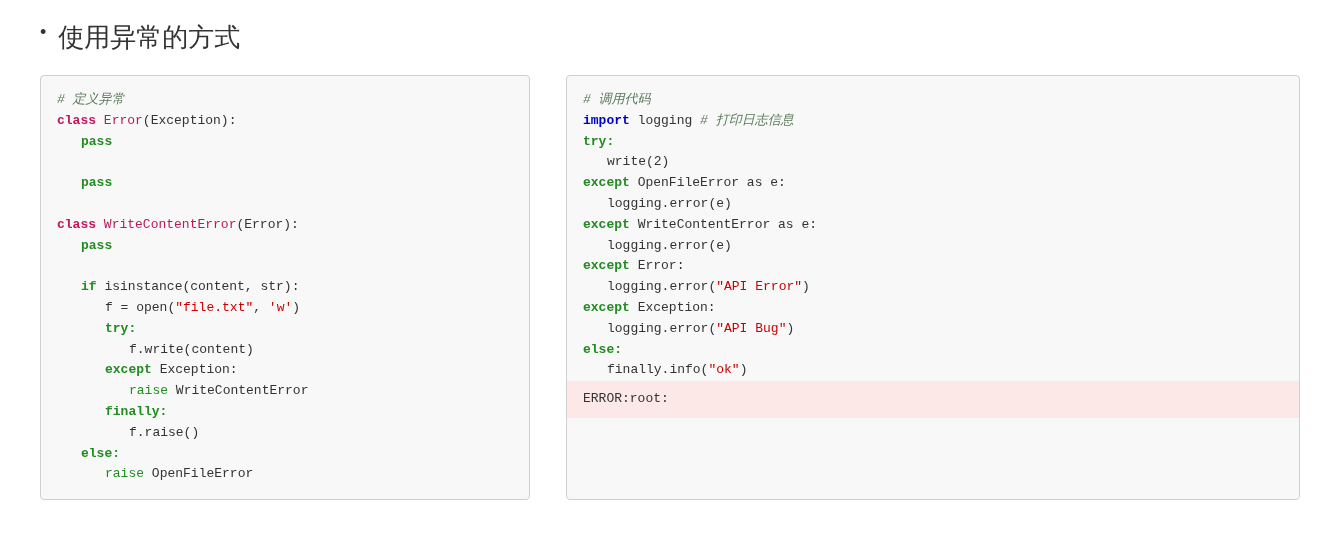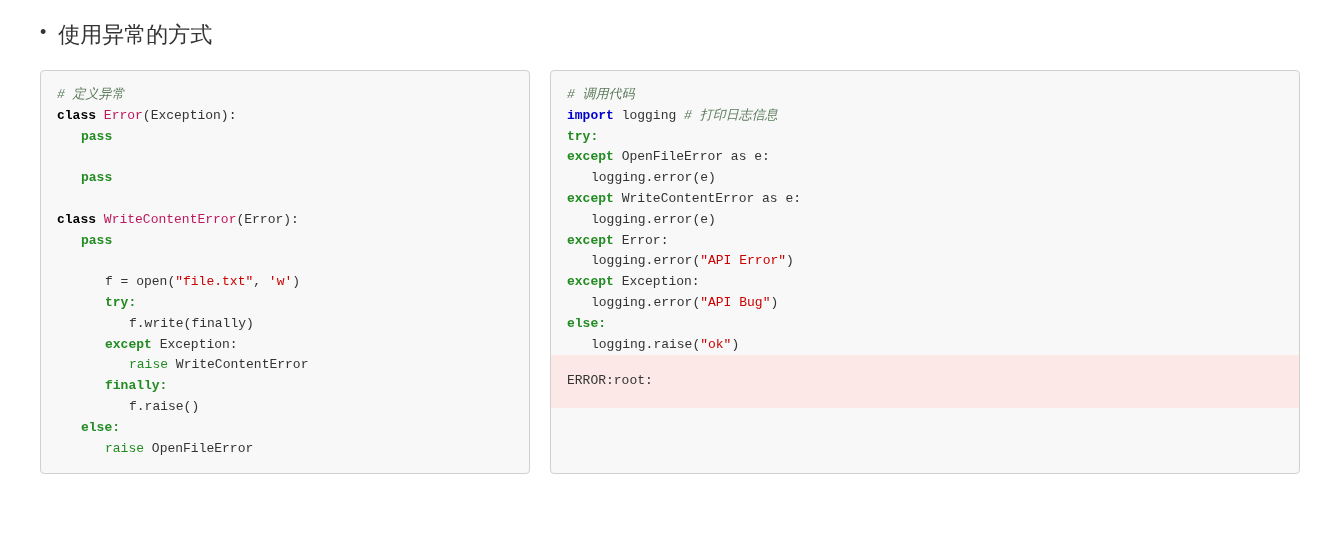--- a/index.html
+++ b/index.html
@@ -23,28 +23,28 @@
     }
 
     .bullet-dot {
       font-size: 18px;
       margin-right: 12px;
       margin-top: 2px;
       color: #333;
     }
 
     .bullet-text {
-      font-size: 22px;
+      font-size: 26px;
       color: #333;
       font-weight: 400;
     }
 
     .code-panels {
       display: flex;
-      gap: 20px;
+      gap: 36px;
       margin-top: 10px;
     }
 
     .code-panel {
       background: #f8f8f8;
       border: 1px solid #d0d0d0;
       border-radius: 4px;
       padding: 14px 16px;
       flex: 1;
       font-family: "Courier New", Courier, monospace;
@@ -59,21 +59,21 @@
     .code-panel.right {
       flex: 1;
     }
 
     .code-comment {
       color: #5a7a5a;
       font-style: italic;
     }
 
     .kw-class {
-      color: #000000;
+      color: #be185d;
       font-weight: bold;
     }
 
     .kw-def {
       color: #0000cc;
       font-weight: bold;
     }
 
     .kw-if {
       color: #228b22;
@@ -141,21 +141,21 @@
       padding-left: 48px;
     }
 
     .indent3 {
       padding-left: 72px;
     }
 
     .error-line {
       background: #fde8e8;
       margin: 0 -16px;
-      padding: 16px 16px;
+      padding: 8px 16px;
       color: #333;
     }
   </style>
 </head>
 <body>
 
 <div class="bullet-item">
   <span class="bullet-dot">•</span>
   <span class="bullet-text">使用异常的方式</span>
 </div>
@@ -165,41 +165,43 @@
   <div class="code-panel left">
     <div class="code-comment"># 定义异常</div>
     <div><span class="kw-class">class</span> <span class="fn-name">Error</span><span class="normal">(Exception):</span></div>
     <div class="indent1"><span class="kw-pass">pass</span></div>
     <div>&nbsp;</div>
     <div class="indent1"><span class="kw-pass">pass</span></div>
     <div>&nbsp;</div>
     <div><span class="kw-class">class</span> <span class="fn-name">WriteContentError</span><span class="normal">(Error):</span></div>
     <div class="indent1"><span class="kw-pass">pass</span></div>
     <div>&nbsp;</div>
+    <div class="indent1"><span class="kw-if">if</span> <span class="normal">isinstance(content, str):</span></div>
     <div class="indent2"><span class="normal">f = open(</span><span class="string-val">"file.txt"</span><span class="normal">, </span><span class="string-val">'w'</span><span class="normal">)</span></div>
     <div class="indent2"><span class="kw-try">try:</span></div>
-    <div class="indent3"><span class="normal">f.write(finally)</span></div>
+    <div class="indent3"><span class="normal">f.write(content)</span></div>
     <div class="indent2"><span class="kw-except">except</span> <span class="normal">Exception:</span></div>
     <div class="indent3"><span class="kw-raise">raise</span> <span class="normal">WriteContentError</span></div>
     <div class="indent2"><span class="kw-finally">finally:</span></div>
     <div class="indent3"><span class="normal">f.raise()</span></div>
     <div class="indent1"><span class="kw-else">else:</span></div>
     <div class="indent2"><span class="kw-raise">raise</span> <span class="normal">OpenFileError</span></div>
   </div>
 
   <div class="code-panel right">
     <div class="code-comment"># 调用代码</div>
     <div><span class="kw-import">import</span> <span class="normal">logging </span><span class="code-comment"># 打印日志信息</span></div>
     <div><span class="kw-try">try:</span></div>
+    <div class="indent1"><span class="normal">write(2)</span></div>
     <div><span class="kw-except">except</span> <span class="normal">OpenFileError </span><span class="kw-as">as</span><span class="normal"> e:</span></div>
     <div class="indent1"><span class="normal">logging.error(e)</span></div>
     <div><span class="kw-except">except</span> <span class="normal">WriteContentError </span><span class="kw-as">as</span><span class="normal"> e:</span></div>
     <div class="indent1"><span class="normal">logging.error(e)</span></div>
     <div><span class="kw-except">except</span> <span class="normal">Error:</span></div>
     <div class="indent1"><span class="normal">logging.error(</span><span class="string-val">"API Error"</span><span class="normal">)</span></div>
     <div><span class="kw-except">except</span> <span class="normal">Exception:</span></div>
     <div class="indent1"><span class="normal">logging.error(</span><span class="string-val">"API Bug"</span><span class="normal">)</span></div>
     <div><span class="kw-else">else:</span></div>
-    <div class="indent1"><span class="normal">logging.raise(</span><span class="string-val">"ok"</span><span class="normal">)</span></div>
+    <div class="indent1"><span class="normal">finally.info(</span><span class="string-val">"ok"</span><span class="normal">)</span></div>
     <div class="error-line">ERROR:root:</div>
   </div>
 
 </div>
 
 </body></html>

